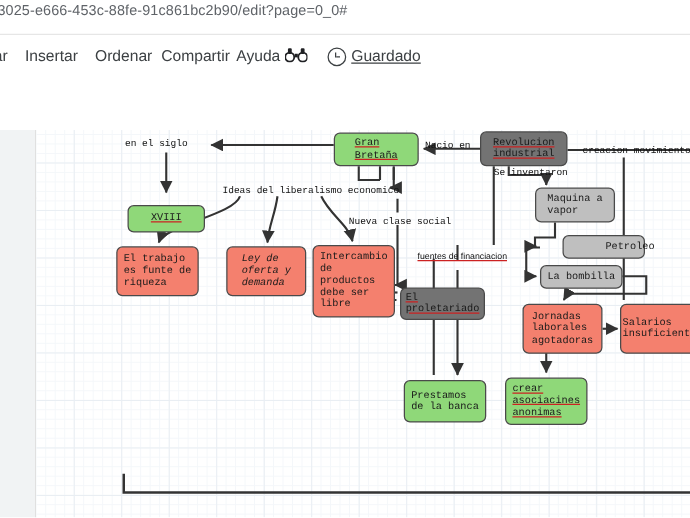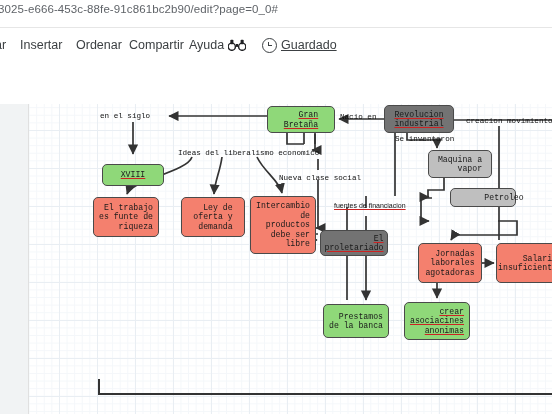--- a/index.html
+++ b/index.html
@@ -94,21 +94,21 @@
     background-position:-8px -12px,-8px -12px,-8px -12px,-8px -12px;
   }
   .connlayer{position:absolute;left:0;top:0;width:523px;height:310px;}
 
   
   .node{
     position:absolute;box-sizing:border-box;
     border:1.6px solid #444;border-radius:5px;
     font-family:"Liberation Mono","DejaVu Sans Mono",monospace;
     font-size:8.2px;line-height:9.4px;color:#1a1a1a;
-    display:flex;align-items:center;justify-content:center;text-align:right;
+    display:flex;align-items:center;justify-content:center;text-align:left;
     padding:1px 2px;white-space:pre-line;
   }
   .n-green{background:#8fd879;border-color:#4a4a4a;}
   .n-yellow{background:#737373;border-color:#4a4a4a;}
   .n-gray{background:#bfbfbf;border-color:#4a4a4a;}
   .n-red{background:#f4806e;border-color:#4a4a4a;}
   .node.u{text-decoration:underline;text-decoration-color:#c22;text-decoration-style:solid;}
 
   .flabel{
     position:absolute;
@@ -318,24 +318,25 @@
     </svg>
 
     <div class="node n-green u" style="left:238px;top:2px;width:68px;height:27px;">Gran
 Bretaña</div>
     <div class="node n-yellow u" style="left:355px;top:1px;width:70px;height:28px;">Revolucion
 industrial</div>
     <div class="node n-green u" style="left:73px;top:60px;width:62px;height:22px;">XVIII</div>
     <div class="node n-gray" style="left:399px;top:46px;width:64px;height:28px;">Maquina a
 vapor</div>
     <div class="node n-gray" style="left:421px;top:84px;width:66px;height:19px;padding-left:44px;">Petroleo</div>
+    <div class="node n-gray" style="left:403px;top:108px;width:66px;height:19px;">La bombilla</div>
     <div class="node n-red" style="left:64px;top:93px;width:66px;height:40px;">El trabajo
 es funte de
 riqueza</div>
-    <div class="node n-red" style="left:152px;top:93px;width:64px;height:40px;">Ley de
+    <div class="node n-red" style="left:152px;top:93px;width:64px;height:40px;font-style:italic;">Ley de
 oferta y
 demanda</div>
     <div class="node n-yellow u" style="left:291px;top:126px;width:68px;height:26px;">El
 proletariado</div>
     <div class="node n-red" style="left:221px;top:92px;width:66px;height:58px;">Intercambio
 de
 productos
 debe ser
 libre</div>
     <div class="node n-red" style="left:389px;top:139px;width:64px;height:40px;">Jornadas

